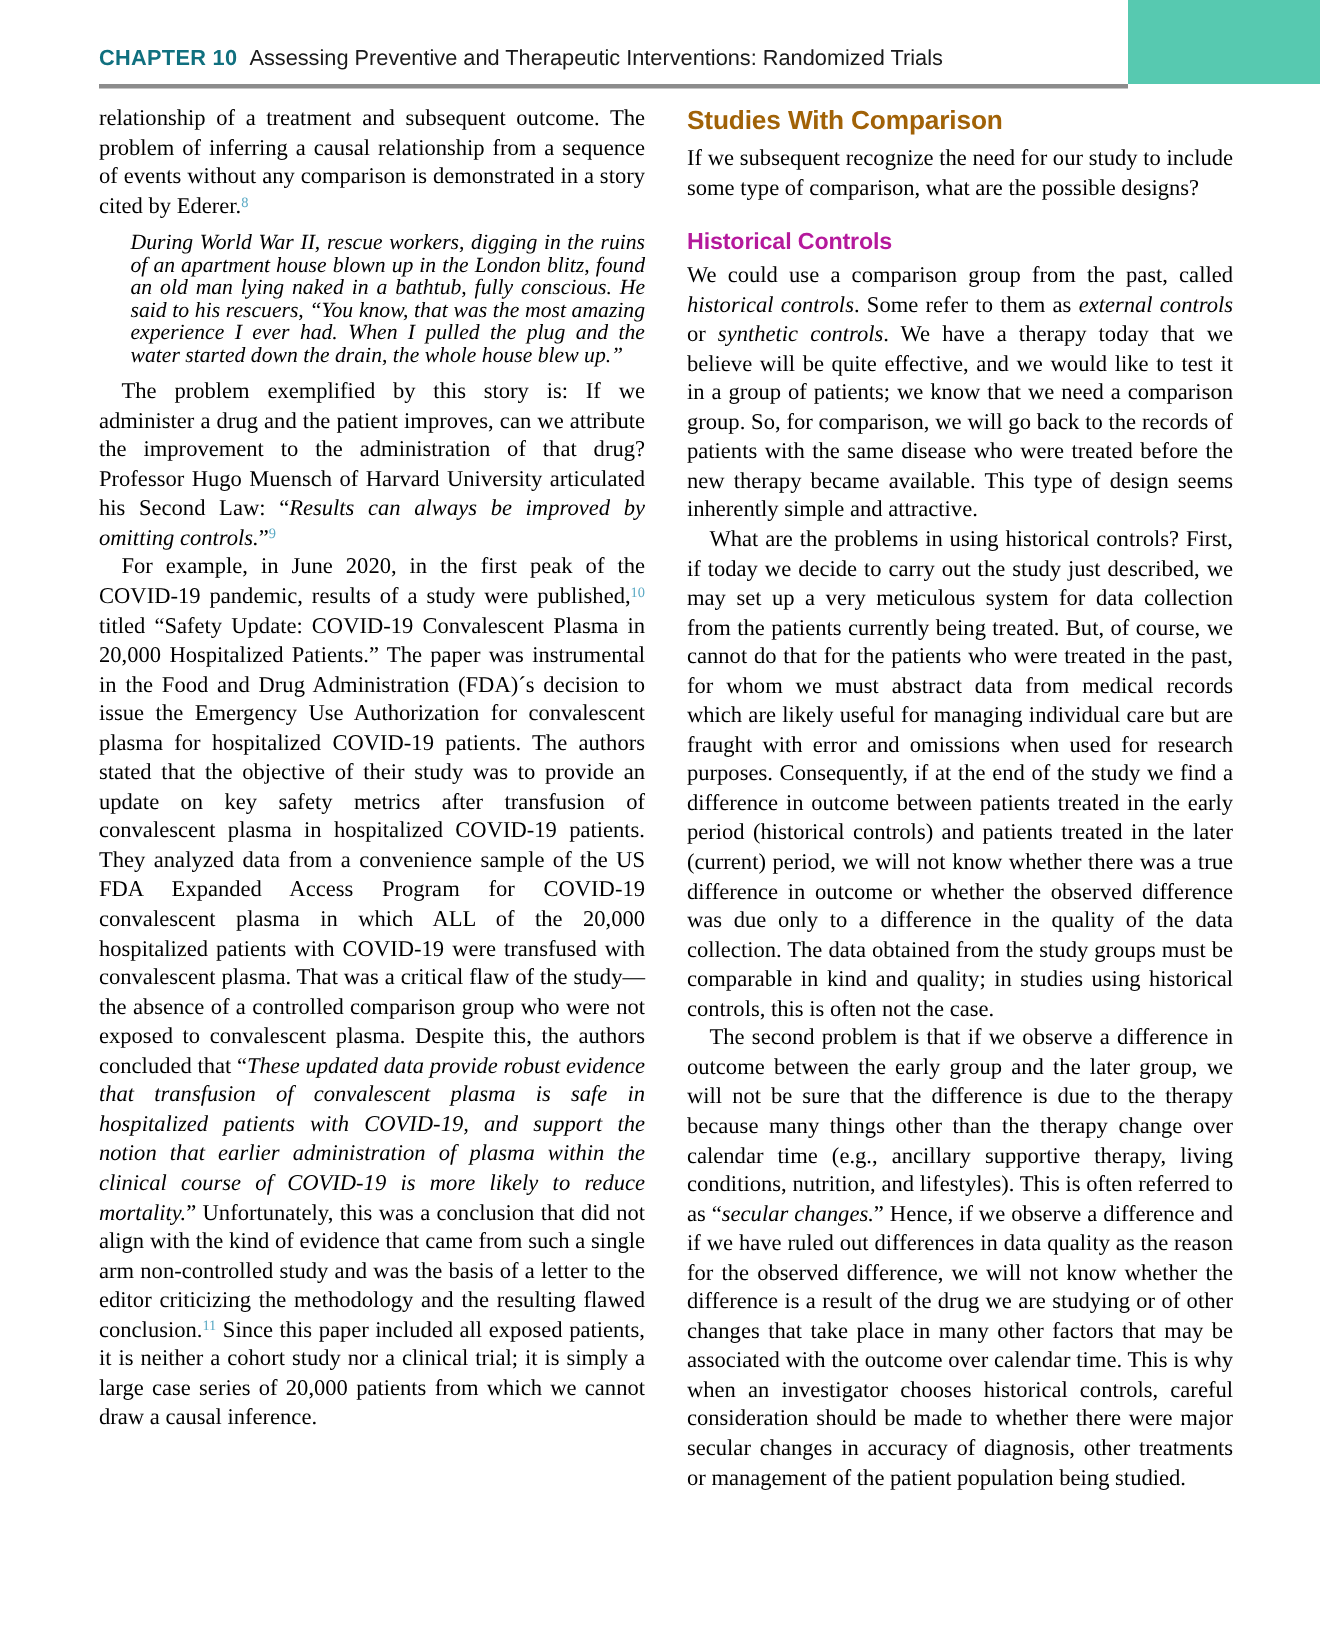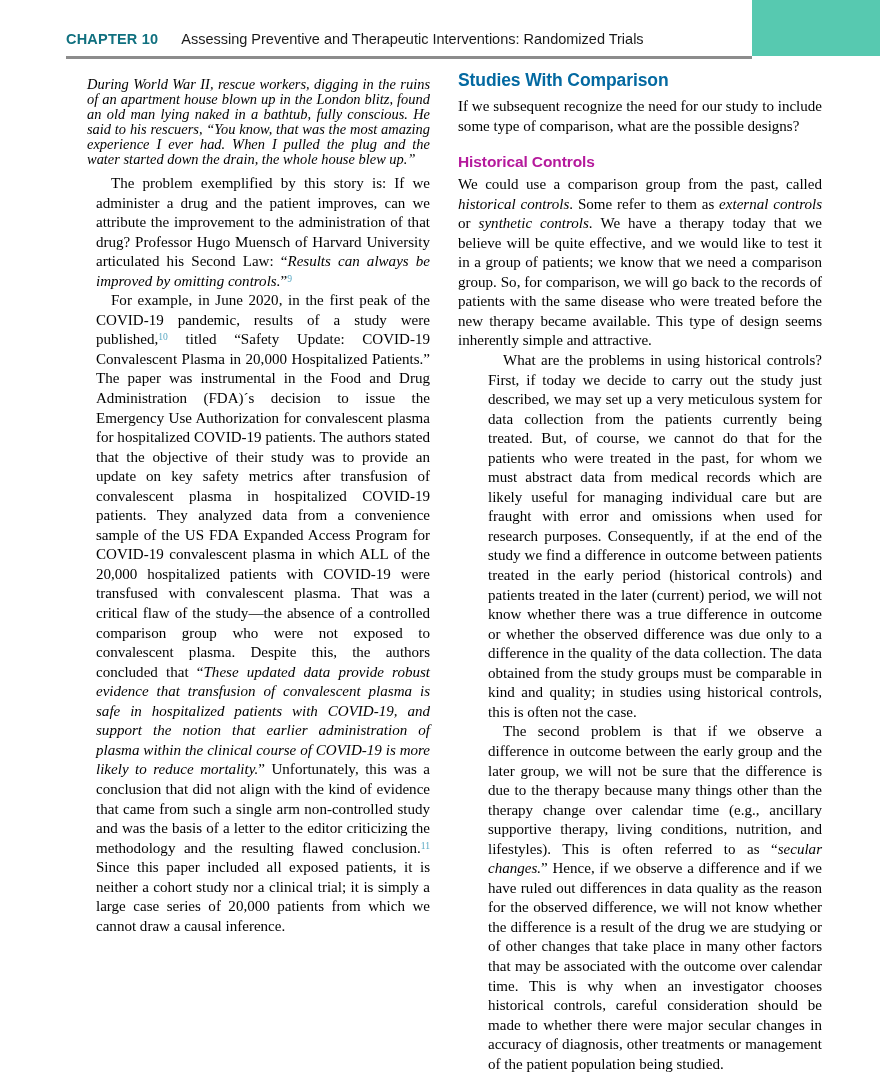--- a/index.html
+++ b/index.html
@@ -50,21 +50,21 @@
     font-family: "Liberation Sans", "DejaVu Sans", sans-serif;
     font-weight: bold;
     font-size: 14.5px;
     letter-spacing: 0.2px;
     color: #10707f;
   }
   .chapter-title {
     font-family: "Liberation Sans", "DejaVu Sans", sans-serif;
     font-size: 14.5px;
     color: #1a1a1a;
-    margin-left: 23px;
+    margin-left: 8px;
   }
 
   
   .columns {
     position: absolute;
     left: 0;
     top: 70px;
     width: 880px;
     height: 1000px;
   }
@@ -79,37 +79,37 @@
 
   p {
     margin: 0;
     font-size: 15.05px;
     line-height: 19.55px;
     text-align: justify;
     text-justify: inter-word;
     -webkit-hyphens: none;
     hyphens: none;
   }
-  p.indent { text-indent: 15px; margin-left: 30px; }
+  p.indent { text-indent: 15px; }
   p.noindent { text-indent: 0; }
 
   blockquote {
     margin: 7px 0 7px 0;
     padding-left: 21px;
     font-style: italic;
     font-size: 14.45px;
     line-height: 15px;
     text-align: justify;
   }
 
   .h1-green {
     font-family: "Liberation Sans", "DejaVu Sans", sans-serif;
     font-weight: bold;
     font-size: 17.5px;
-    color: #0369a1;
+    color: #a16207;
     margin: 0 0 6px 0;
     letter-spacing: -0.1px;
   }
   .h2-magenta {
     font-family: "Liberation Sans", "DejaVu Sans", sans-serif;
     font-weight: bold;
     font-size: 15.5px;
     color: #b5199c;
     margin: 17px 0 4px 0;
     letter-spacing: -0.1px;
@@ -133,20 +133,21 @@
   <div class="header-text-row">
     <span class="chapter-label">CHAPTER 10</span><span class="chapter-title">Assessing Preventive and Therapeutic Interventions: Randomized Trials</span>
   </div>
   <div class="header-line"></div>
 </div>
 
 <div class="columns">
 
   <div class="col col-left">
 
+    <p class="noindent"><span>relationship of a treatment and subsequent outcome. The problem of inferring a causal relationship from a sequence of events without any comparison is demonstrated in a story cited by Ederer.</span><sup class="fn">8</sup></p>
 
     <blockquote><span>During World War II, rescue workers, digging in the ruins of an apartment house blown up in the London blitz, found an old man lying naked in a bathtub, fully conscious. He said to his rescuers, “You know, that was the most amazing experience I ever had. When I pulled the plug and the water started down the drain, the whole house blew up.”</span></blockquote>
 
     <p class="indent"><span>The problem exemplified by this story is: If we administer a drug and the patient improves, can we attribute the improvement to the administration of that drug? Professor Hugo Muensch of Harvard University articulated his Second Law: “</span><i>Results can always be improved by omitting controls.</i><span>”</span><sup class="fn">9</sup></p>
 
     <p class="indent"><span>For example, in June 2020, in the first peak of the COVID-19 pandemic, results of a study were published,</span><sup class="fn">10</sup><span> titled “Safety Update: COVID-19 Convalescent Plasma in 20,000 Hospitalized Patients.” The paper was instrumental in the Food and Drug Administration (FDA)´s decision to issue the Emergency Use Authorization for convalescent plasma for hospitalized COVID-19 patients. The authors stated that the objective of their study was to provide an update on key safety metrics after transfusion of convalescent plasma in hospitalized COVID-19 patients. They analyzed data from a convenience sample of the US FDA Expanded Access Program for COVID-19 convalescent plasma in which ALL of the 20,000 hospitalized patients with COVID-19 were transfused with convalescent plasma. That was a critical flaw of the study—the absence of a controlled comparison group who were not exposed to convalescent plasma. Despite this, the authors concluded that “</span><i>These updated data provide robust evidence that transfusion of convalescent plasma is safe in hospitalized patients with COVID-19, and support the notion that earlier administration of plasma within the clinical course of COVID-19 is more likely to reduce mortality.</i><span>” Unfortunately, this was a conclusion that did not align with the kind of evidence that came from such a single arm non-controlled study and was the basis of a letter to the editor criticizing the methodology and the resulting flawed conclusion.</span><sup class="fn">11</sup><span> Since this paper included all exposed patients, it is neither a cohort study nor a clinical trial; it is simply a large case series of 20,000 patients from which we cannot draw a causal inference.</span></p>
 
   </div>
 
   <div class="col col-right">

